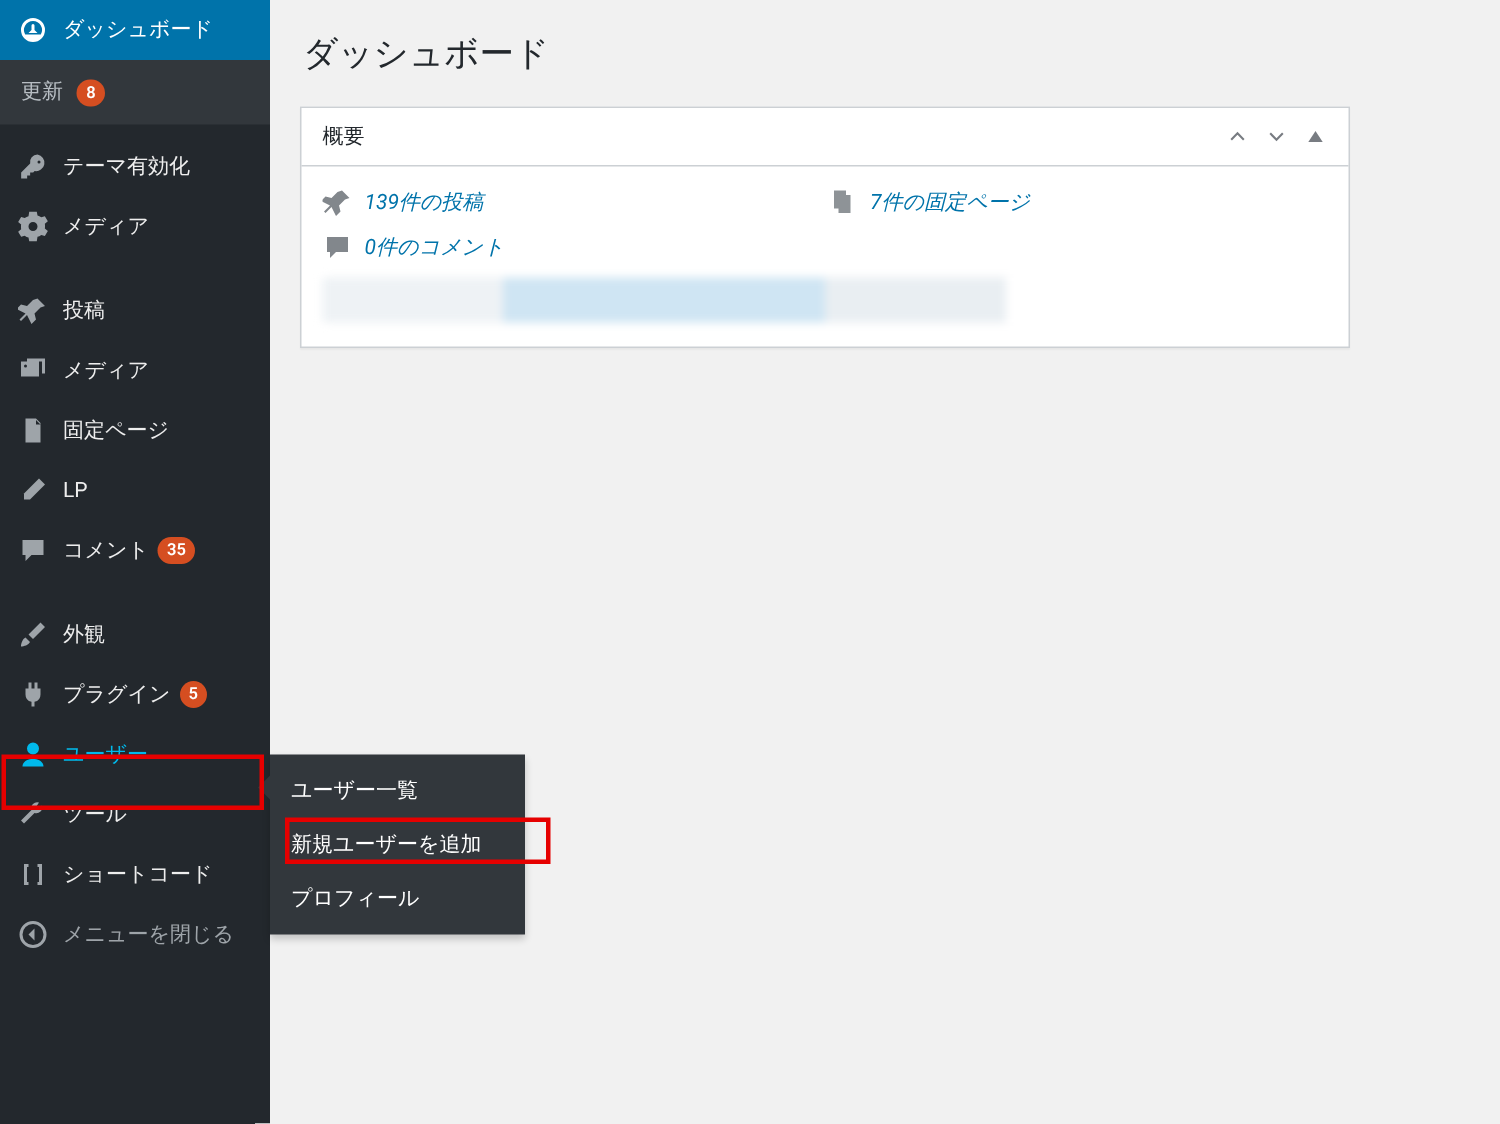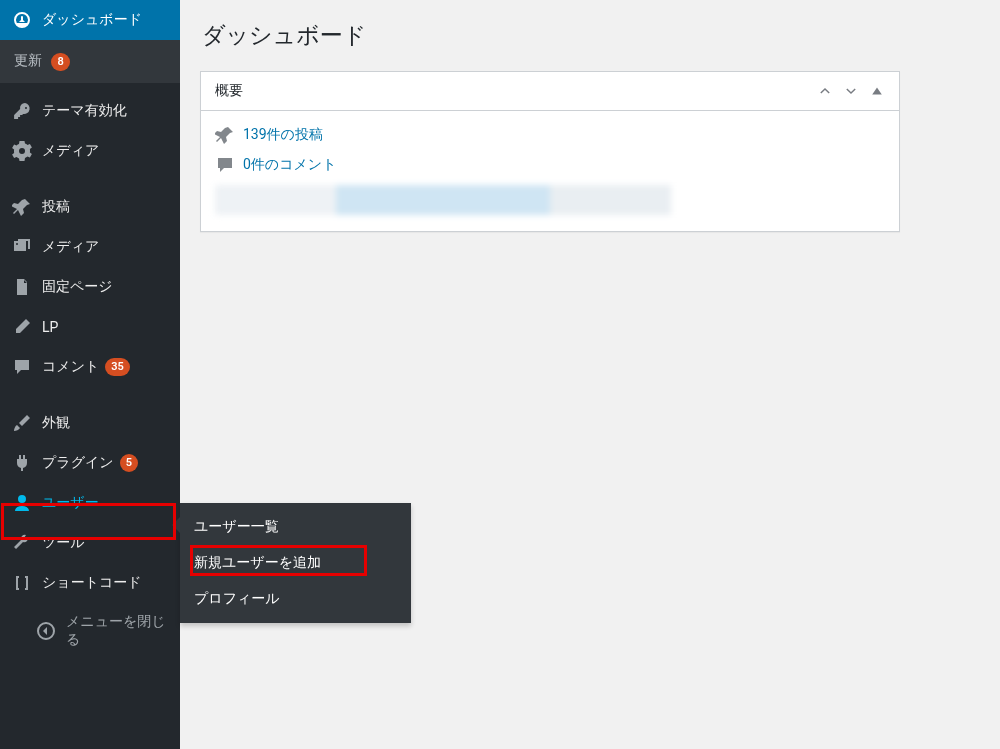--- a/index.html
+++ b/index.html
@@ -87,21 +87,21 @@
       transform: translateY(-50%);
       width: 0; height: 0;
       border-top: 10px solid transparent;
       border-bottom: 10px solid transparent;
       border-right: 10px solid #f1f1f1;
     }
     
     .flyout {
       position: absolute;
       left: 180px;
-      width: 231px;
+      width: 170px;
       background: #32373c;
       color: #fff;
       padding: 6px 0;
       font-size: 14px;
       box-shadow: 0 3px 5px rgba(0,0,0,.2);
     }
     .flyout .fly-item {
       padding: 9px 14px;
       cursor: pointer;
       color: #fff;
@@ -164,20 +164,21 @@
       align-items: center;
       justify-content: center;
     }
     .panel-body {
       padding: 14px;
     }
     .stats-row {
       display: flex;
       gap: 4px;
       margin-bottom: 10px;
+      font-style: italic;
     }
     .stat {
       display: flex;
       align-items: center;
       gap: 8px;
       width: 50%;
     }
     .stat .sicon {
       width: 20px;
       height: 20px;
@@ -323,21 +324,21 @@
       <span>ツール</span>
     </div>
     <div class="sidebar-item">
       <span class="icon">
         <svg width="20" height="20" viewBox="0 0 20 20" fill="currentColor">
             <path d="M4 3h3v2H6v10h1v2H4zM16 3h-3v2h1v10h-1v2h3z"></path>
           </svg>
       </span>
       <span>ショートコード</span>
     </div>
-    <div class="sidebar-item" style="color:rgba(240,246,252,.6);margin-left:24px;">
+    <div class="sidebar-item" style="color:rgba(240,246,252,.6);">
       <span class="icon">
         <svg width="20" height="20" viewBox="0 0 20 20" fill="currentColor">
             <circle cx="10" cy="10" r="8" fill="none" stroke="currentColor" stroke-width="2"></circle>
             <path d="M11 6l-4 4 4 4"></path>
           </svg>
       </span>
       <span>メニューを閉じる</span>
     </div>
 
     <div class="flyout" style="top:503px;">
@@ -384,20 +385,28 @@
       <div class="panel-body">
         <div class="stats-row">
           <div class="stat">
             <span class="sicon">
               <svg width="20" height="20" viewBox="0 0 20 20" fill="currentColor">
                   <path d="M13 2l5 5-3 1-4 4 1 4-3 3-3-6-4 4-1-1 4-4-6-3 3-3 4 1 4-4z"></path>
                 </svg>
             </span>
             <a href="#">139件の投稿</a>
           </div>
+          <div class="stat">
+            <span class="sicon">
+              <svg width="20" height="20" viewBox="0 0 20 20" fill="currentColor">
+                  <path d="M4 2h8v12H4z M7 5h8v12H7z" opacity=".9"></path>
+                </svg>
+            </span>
+            <a href="#">7件の固定ページ</a>
+          </div>
         </div>
         <div class="stats-row">
           <div class="stat">
             <span class="sicon">
               <svg width="20" height="20" viewBox="0 0 20 20" fill="currentColor">
                   <path d="M3 3h14v10H9l-4 4v-4H3z"></path>
                 </svg>
             </span>
             <a href="#">0件のコメント</a>
           </div>

